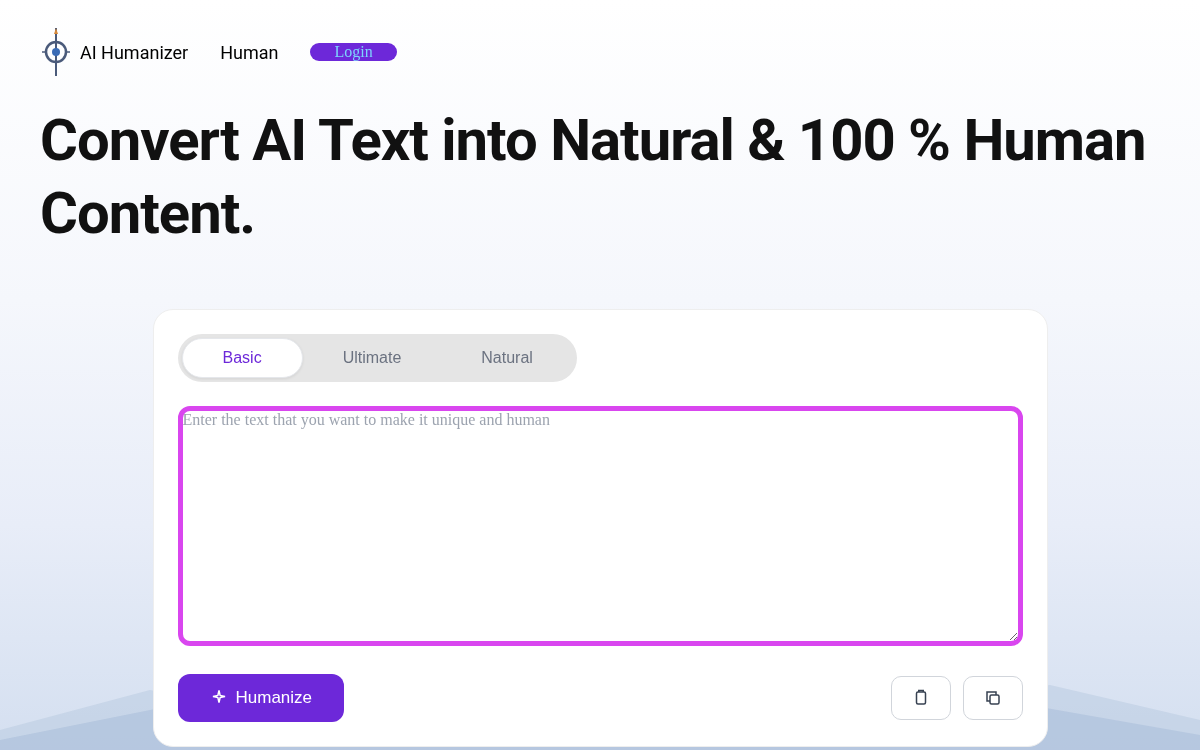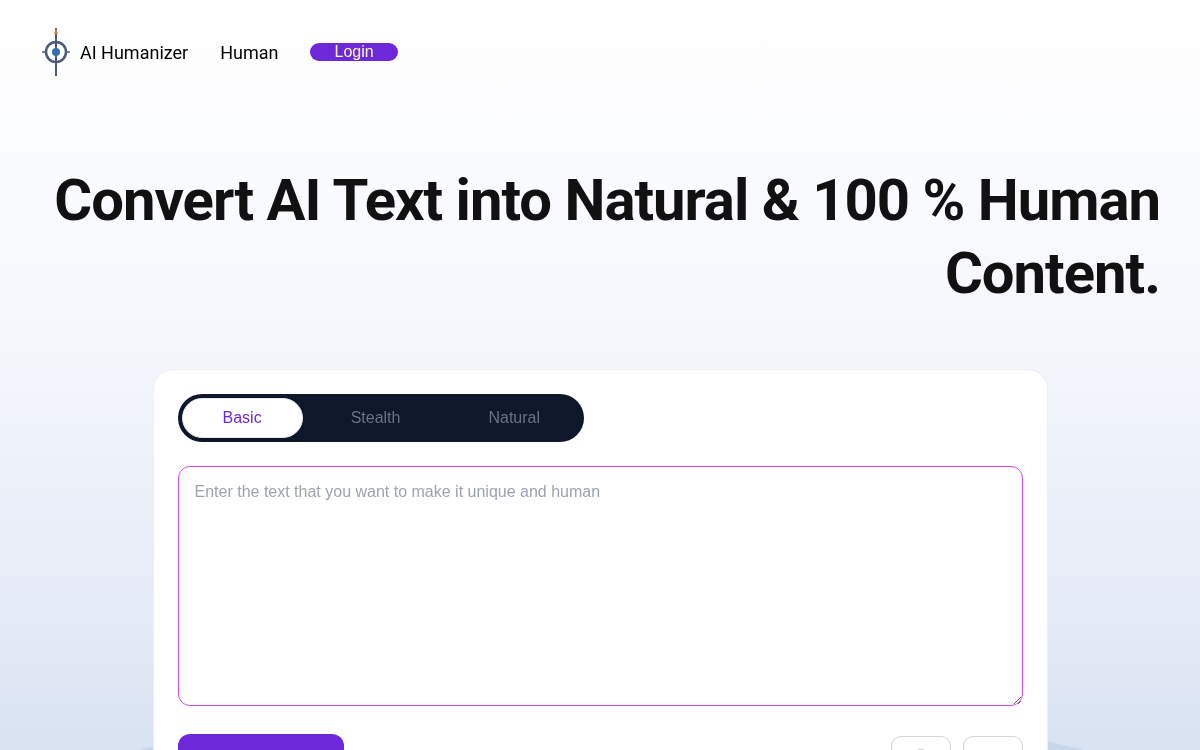--- a/index.html
+++ b/index.html
@@ -61,32 +61,32 @@
     
     .nav-link {
       font-size: 18px;
       color: #000;
       text-decoration: none;
       cursor: pointer;
     }
     
     .login-btn {
       background: #6d28d9;
-      color: #fef9c3;
+      color: #7dd3fc;
       border: none;
       padding: 0 24px;
       border-radius: 999px;
       font-size: 16px;
       font-weight: 500;
       cursor: pointer;
+      font-family: Liberation Serif, serif;
     }
     
     .hero {
-      text-align: right;
-      margin-top: 60px;
+      text-align: left;
       padding: 0 40px;
       position: relative;
       z-index: 5;
     }
     
     .hero-title {
       font-size: 58px;
       font-weight: 700;
       color: #111;
       line-height: 1.25;
@@ -99,24 +99,24 @@
       max-width: 895px;
       margin: 60px auto 0;
       padding: 24px;
       position: relative;
       z-index: 5;
       border: 1px solid #eee;
     }
     
     .tabs {
       display: inline-flex;
-      background: #0f172a;
+      background: #e5e5e5;
       border-radius: 999px;
       padding: 4px;
-      gap: 8px;
+      gap: 0;
     }
     
     .tab {
       padding: 10px 40px;
       border-radius: 999px;
       font-size: 16px;
       cursor: pointer;
       border: none;
       background: transparent;
       color: #6b7280;
@@ -126,25 +126,24 @@
       background: white;
       color: #6d28d9;
       box-shadow: 0 1px 3px rgba(0,0,0,0.08);
       border: 1px solid #e5e7eb;
     }
     
     .text-input {
       width: 100%;
       min-height: 240px;
       margin-top: 24px;
-      border: 1px solid #d946ef;
+      border: 5px solid #d946ef;
       border-radius: 12px;
-      padding: 16px;
       font-size: 16px;
-      font-family: Liberation Sans, sans-serif;
+      font-family: Liberation Serif, serif;
       color: #374151;
       resize: vertical;
     }
     
     .text-input::placeholder {
       color: #9ca3af;
     }
     
     .action-row {
       display: flex;
@@ -213,21 +212,21 @@
   </nav>
 </header>
 
 <section class="hero">
   <h1 class="hero-title">Convert AI Text into Natural &amp; 100 % Human Content.</h1>
 </section>
 
 <div class="tool-card">
   <div class="tabs">
     <button class="tab active">Basic</button>
-    <button class="tab">Stealth</button>
+    <button class="tab">Ultimate</button>
     <button class="tab">Natural</button>
   </div>
   
   <textarea class="text-input" placeholder="Enter the text that you want to make it unique and human" style=""></textarea>
   
   <div class="action-row">
     <button class="humanize-btn">
       <svg width="18" height="18" viewBox="0 0 24 24" fill="none" stroke="white" stroke-width="2">
         <path d="M12 2 L13.5 8.5 L20 10 L13.5 11.5 L12 18 L10.5 11.5 L4 10 L10.5 8.5 Z"></path>
       </svg>

